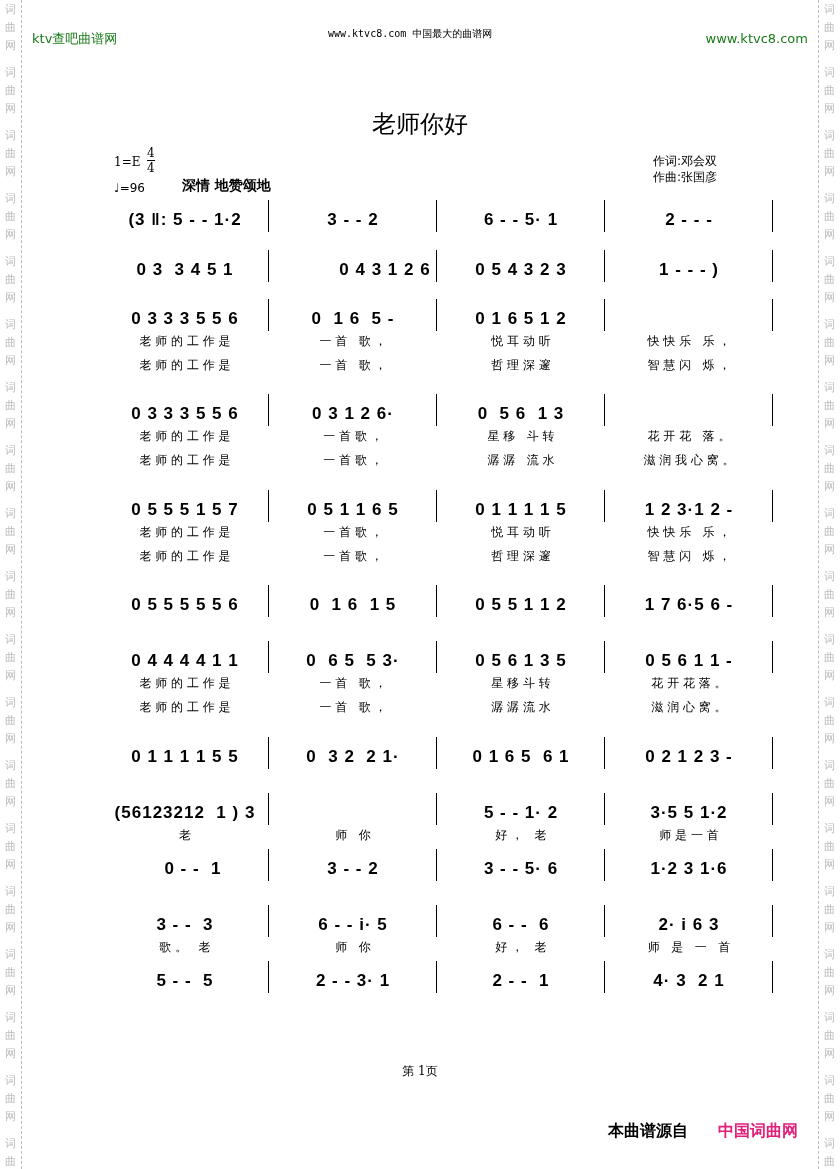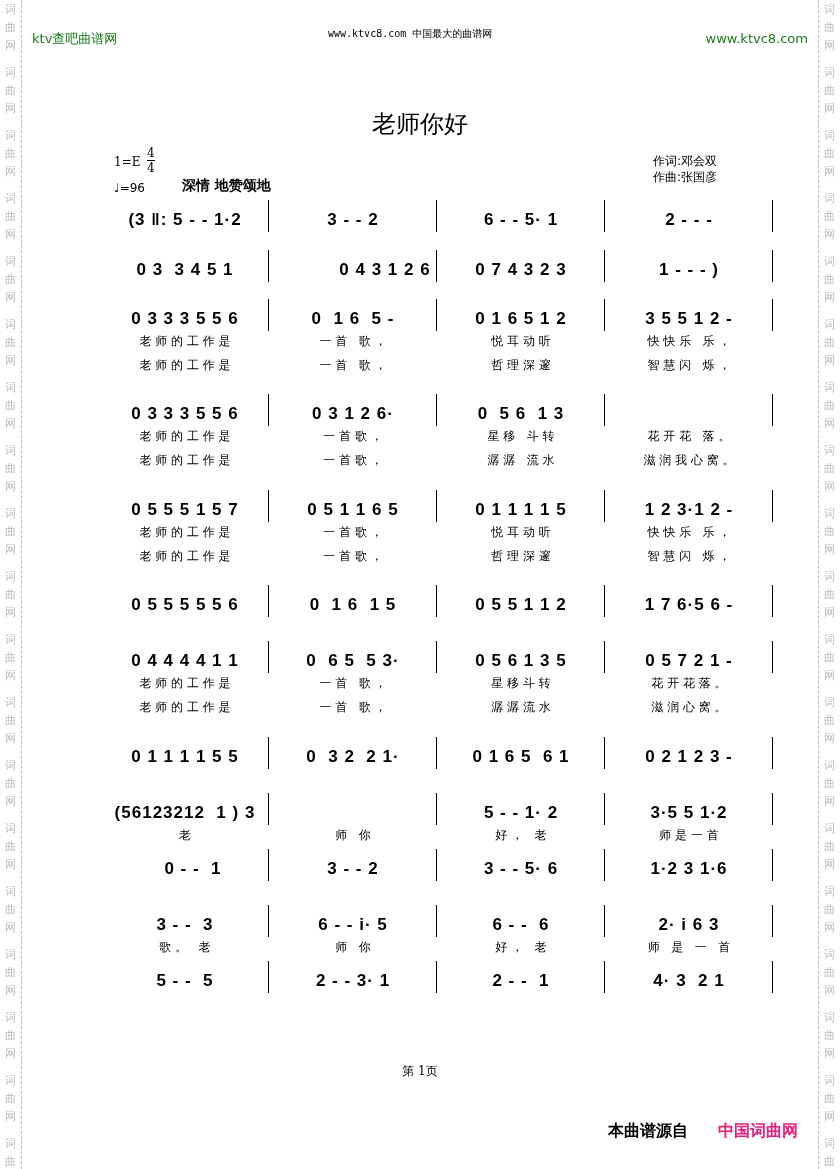--- a/index.html
+++ b/index.html
@@ -248,33 +248,32 @@
       <div class="measure" style="left: 336px; width: 166px;">6 - - 5· 1</div>
       <div class="bar" style="left: 502px;"></div>
       <div class="measure" style="left: 504px; width: 166px;">2 - - -</div>
       <div class="bar" style="left: 670px;"></div>
     </div>
     <div class="row" style="top: 256px;">
       <div class="measure" style="left: 0px; width: 166px;">0 3  3 4 5 1</div>
       <div class="bar" style="left: 166px;"></div>
       <div class="measure" style="left: 168px; width: 166px; margin-left: 32px;">0 4 3 1 2 6</div>
       <div class="bar" style="left: 334px;"></div>
-      <div class="measure" style="left: 336px; width: 166px;">0 7 4 3 2 3</div>
+      <div class="measure" style="left: 336px; width: 166px;">0 5 4 3 2 3</div>
       <div class="bar" style="left: 502px;"></div>
       <div class="measure" style="left: 504px; width: 166px;">1 - - - )</div>
       <div class="bar" style="left: 670px;"></div>
     </div>
     <div class="row" style="top: 305px;">
       <div class="measure" style="left: 0px; width: 166px;">0 3 3 3 5 5 6</div>
       <div class="bar" style="left: 166px;"></div>
       <div class="measure" style="left: 168px; width: 166px;">0  1 6  5 -</div>
       <div class="bar" style="left: 334px;"></div>
       <div class="measure" style="left: 336px; width: 166px;">0 1 6 5 1 2</div>
       <div class="bar" style="left: 502px;"></div>
-      <div class="measure" style="left: 504px; width: 166px;">3 5 5 1 2 -</div>
       <div class="bar" style="left: 670px;"></div>
     </div>
     <div class="lyr" style="top: 333px;">
       <div class="lm" style="left: 0px; width: 166px;">老 师 的 工 作 是</div>
       <div class="lm" style="left: 168px; width: 166px;">一 首   歌 ，</div>
       <div class="lm" style="left: 336px; width: 166px;">悦 耳 动 听</div>
       <div class="lm" style="left: 504px; width: 166px;">快 快 乐   乐 ，</div>
     </div>
     <div class="lyr" style="top: 357px;">
       <div class="lm" style="left: 0px; width: 166px;">老 师 的 工 作 是</div>
@@ -335,21 +334,21 @@
       <div class="measure" style="left: 504px; width: 166px;">1 7 6·5 6 -</div>
       <div class="bar" style="left: 670px;"></div>
     </div>
     <div class="row" style="top: 647px;">
       <div class="measure" style="left: 0px; width: 166px;">0 4 4 4 4 1 1</div>
       <div class="bar" style="left: 166px;"></div>
       <div class="measure" style="left: 168px; width: 166px;">0  6 5  5 3·</div>
       <div class="bar" style="left: 334px;"></div>
       <div class="measure" style="left: 336px; width: 166px;">0 5 6 1 3 5</div>
       <div class="bar" style="left: 502px;"></div>
-      <div class="measure" style="left: 504px; width: 166px;">0 5 7 2 1 -</div>
+      <div class="measure" style="left: 504px; width: 166px;">0 5 6 1 1 -</div>
       <div class="bar" style="left: 670px;"></div>
     </div>
     <div class="lyr" style="top: 675px;">
       <div class="lm" style="left: 0px; width: 166px;">老 师 的 工 作 是</div>
       <div class="lm" style="left: 168px; width: 166px;">一 首   歌 ，</div>
       <div class="lm" style="left: 336px; width: 166px;">星 移 斗 转</div>
       <div class="lm" style="left: 504px; width: 166px;">花 开 花 落 。</div>
     </div>
     <div class="lyr" style="top: 699px;">
       <div class="lm" style="left: 0px; width: 166px;">老 师 的 工 作 是</div>

